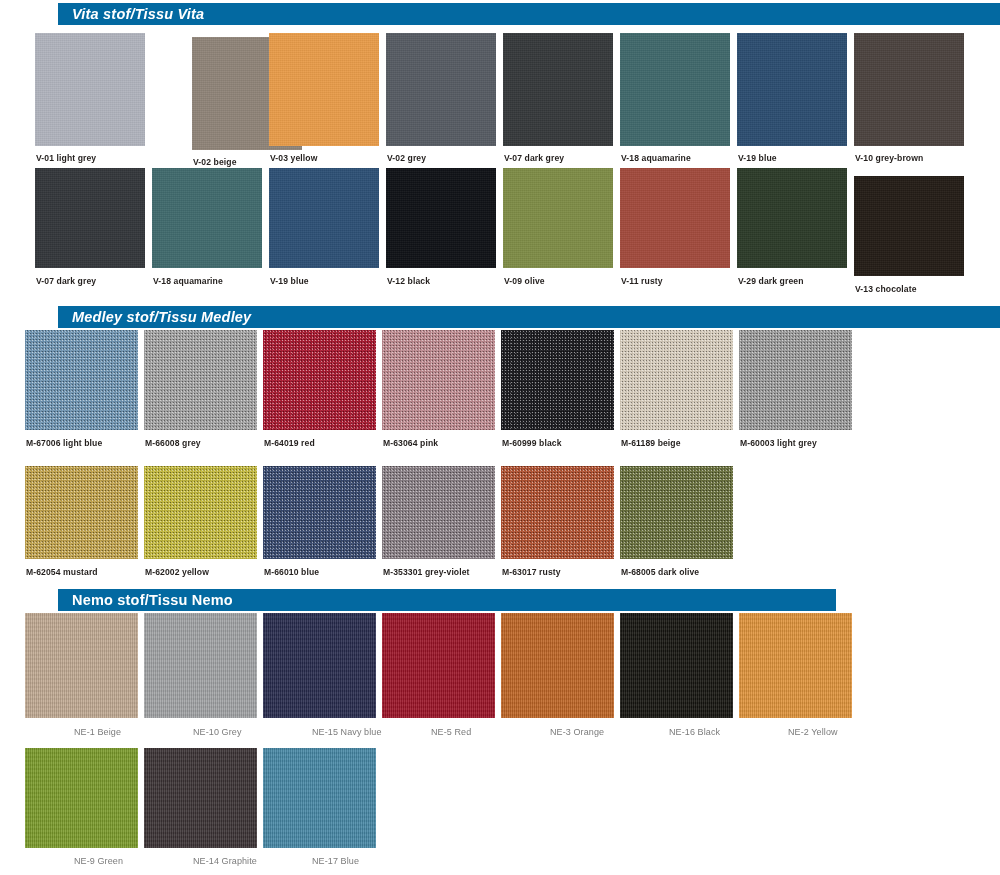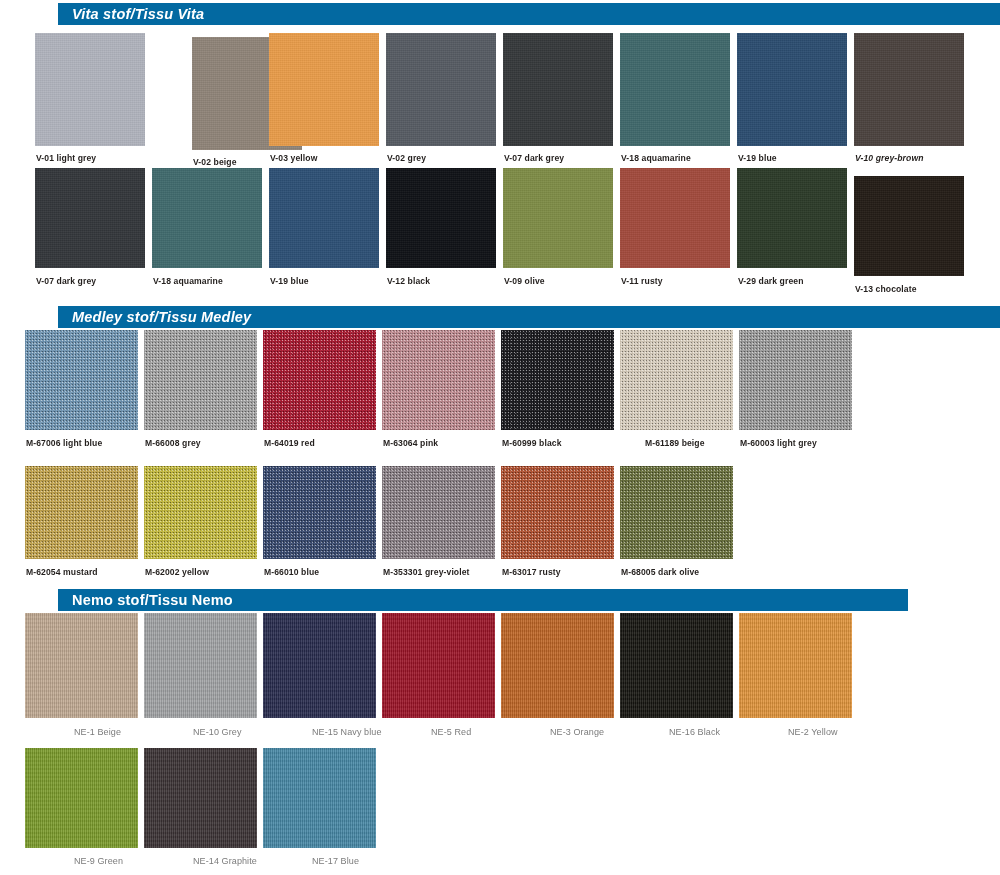--- a/index.html
+++ b/index.html
@@ -104,21 +104,21 @@
           <div class="lbl" style="top: 120px;">V-07 dark grey</div>
         </div>
         <div class="cell" style="left: 620px; top: 33px; width: 110px; height: 134px;">
           <div class="sw tex-vita" style="width: 110px; height: 113px; top: 0px; background-color: rgb(63, 104, 107);"></div>
           <div class="lbl" style="top: 120px;">V-18 aquamarine</div>
         </div>
         <div class="cell" style="left: 737px; top: 33px; width: 110px; height: 134px;">
           <div class="sw tex-vita" style="width: 110px; height: 113px; top: 0px; background-color: rgb(43, 77, 112);"></div>
           <div class="lbl" style="top: 120px;">V-19 blue</div>
         </div>
-        <div class="cell" style="left: 854px; top: 33px; width: 110px; height: 134px; font-style: italic;">
+        <div class="cell" style="left: 854px; top: 33px; width: 110px; height: 134px;">
           <div class="sw tex-vita" style="width: 110px; height: 113px; top: 0px; background-color: rgb(75, 66, 62);"></div>
           <div class="lbl" style="top: 120px;">V-10 grey-brown</div>
         </div>
       </div>
       <div class="row">
         <div class="cell" style="left: 35px; top: 168px; width: 110px; height: 122px;">
           <div class="sw tex-vita" style="width: 110px; height: 100px; top: 0px; background-color: rgb(51, 54, 58);"></div>
           <div class="lbl" style="top: 108px;">V-07 dark grey</div>
         </div>
         <div class="cell" style="left: 152px; top: 168px; width: 110px; height: 122px;">
@@ -169,21 +169,21 @@
         <div class="cell" style="left: 382px; top: 330px; width: 113px; height: 122px;">
           <div class="sw tex-medley" style="width: 113px; height: 100px; top: 0px; background-color: rgb(192, 138, 144);"></div>
           <div class="lbl" style="top: 108px;">M-63064 pink</div>
         </div>
         <div class="cell" style="left: 501px; top: 330px; width: 113px; height: 122px;">
           <div class="sw tex-medley" style="width: 113px; height: 100px; top: 0px; background-color: rgb(22, 22, 26);"></div>
           <div class="lbl" style="top: 108px;">M-60999 black</div>
         </div>
         <div class="cell" style="left: 620px; top: 330px; width: 113px; height: 122px;">
           <div class="sw tex-medley" style="width: 113px; height: 100px; top: 0px; background-color: rgb(217, 207, 190);"></div>
-          <div class="lbl" style="top: 108px; margin-left: 24px;">M-61189 beige</div>
+          <div class="lbl" style="top: 108px;">M-61189 beige</div>
         </div>
         <div class="cell" style="left: 739px; top: 330px; width: 113px; height: 122px;">
           <div class="sw tex-medley" style="width: 113px; height: 100px; top: 0px; background-color: rgb(155, 155, 155);"></div>
           <div class="lbl" style="top: 108px;">M-60003 light grey</div>
         </div>
       </div>
       <div class="row">
         <div class="cell" style="left: 25px; top: 466px; width: 113px; height: 115px;">
           <div class="sw tex-medley" style="width: 113px; height: 93px; top: 0px; background-color: rgb(195, 164, 75);"></div>
           <div class="lbl" style="top: 101px;">M-62054 mustard</div>
@@ -204,21 +204,21 @@
           <div class="sw tex-medley" style="width: 113px; height: 93px; top: 0px; background-color: rgb(178, 79, 46);"></div>
           <div class="lbl" style="top: 101px;">M-63017 rusty</div>
         </div>
         <div class="cell" style="left: 620px; top: 466px; width: 113px; height: 115px;">
           <div class="sw tex-medley" style="width: 113px; height: 93px; top: 0px; background-color: rgb(104, 112, 59);"></div>
           <div class="lbl" style="top: 101px;">M-68005 dark olive</div>
         </div>
       </div>
     </div>
     <div class="section nemo">
-      <div class="hdr" style="top: 589px; left: 18px; width: 850px;">Nemo stof/Tissu Nemo</div>
+      <div class="hdr" style="top: 589px; left: 18px; width: 778px;">Nemo stof/Tissu Nemo</div>
       <div class="row">
         <div class="cell" style="left: 25px; top: 613px; width: 113px; height: 128px;">
           <div class="sw tex-nemo" style="width: 113px; height: 105px; top: 0px; background-color: rgb(194, 171, 147);"></div>
           <div class="lbl" style="top: 114px;">NE-1 Beige</div>
         </div>
         <div class="cell" style="left: 144px; top: 613px; width: 113px; height: 128px;">
           <div class="sw tex-nemo" style="width: 113px; height: 105px; top: 0px; background-color: rgb(162, 164, 166);"></div>
           <div class="lbl" style="top: 114px;">NE-10 Grey</div>
         </div>
         <div class="cell" style="left: 263px; top: 613px; width: 113px; height: 128px;">

